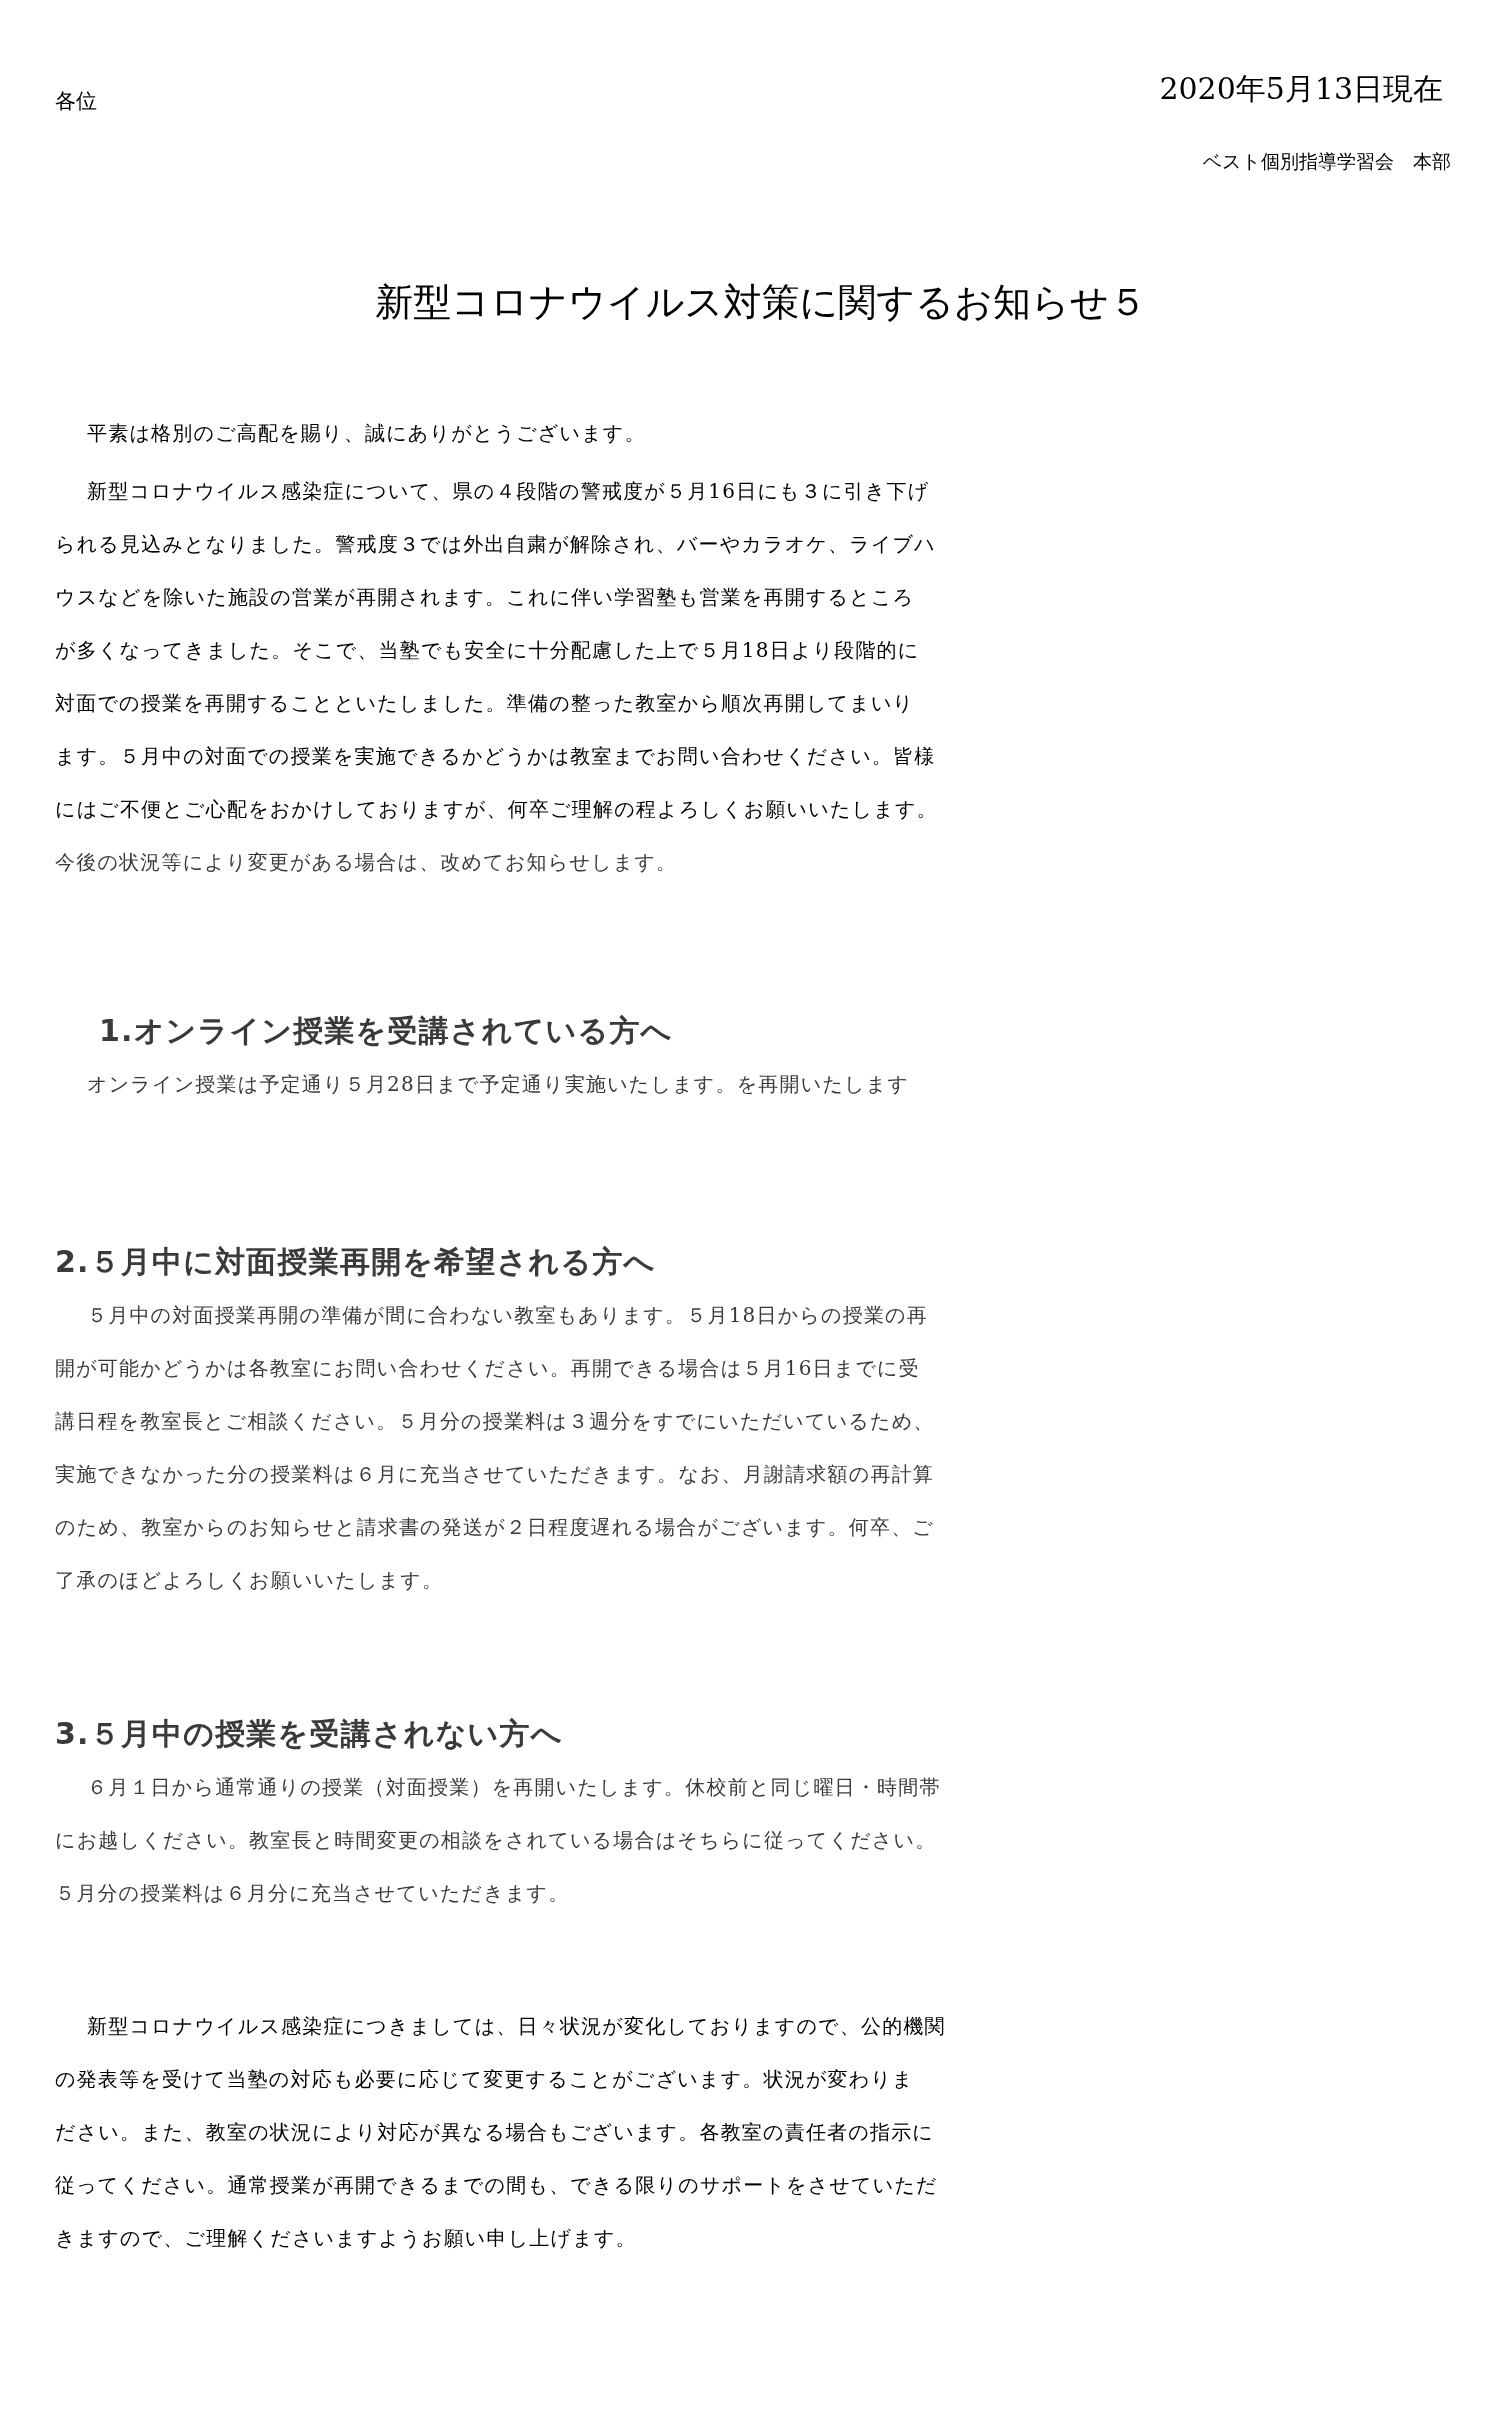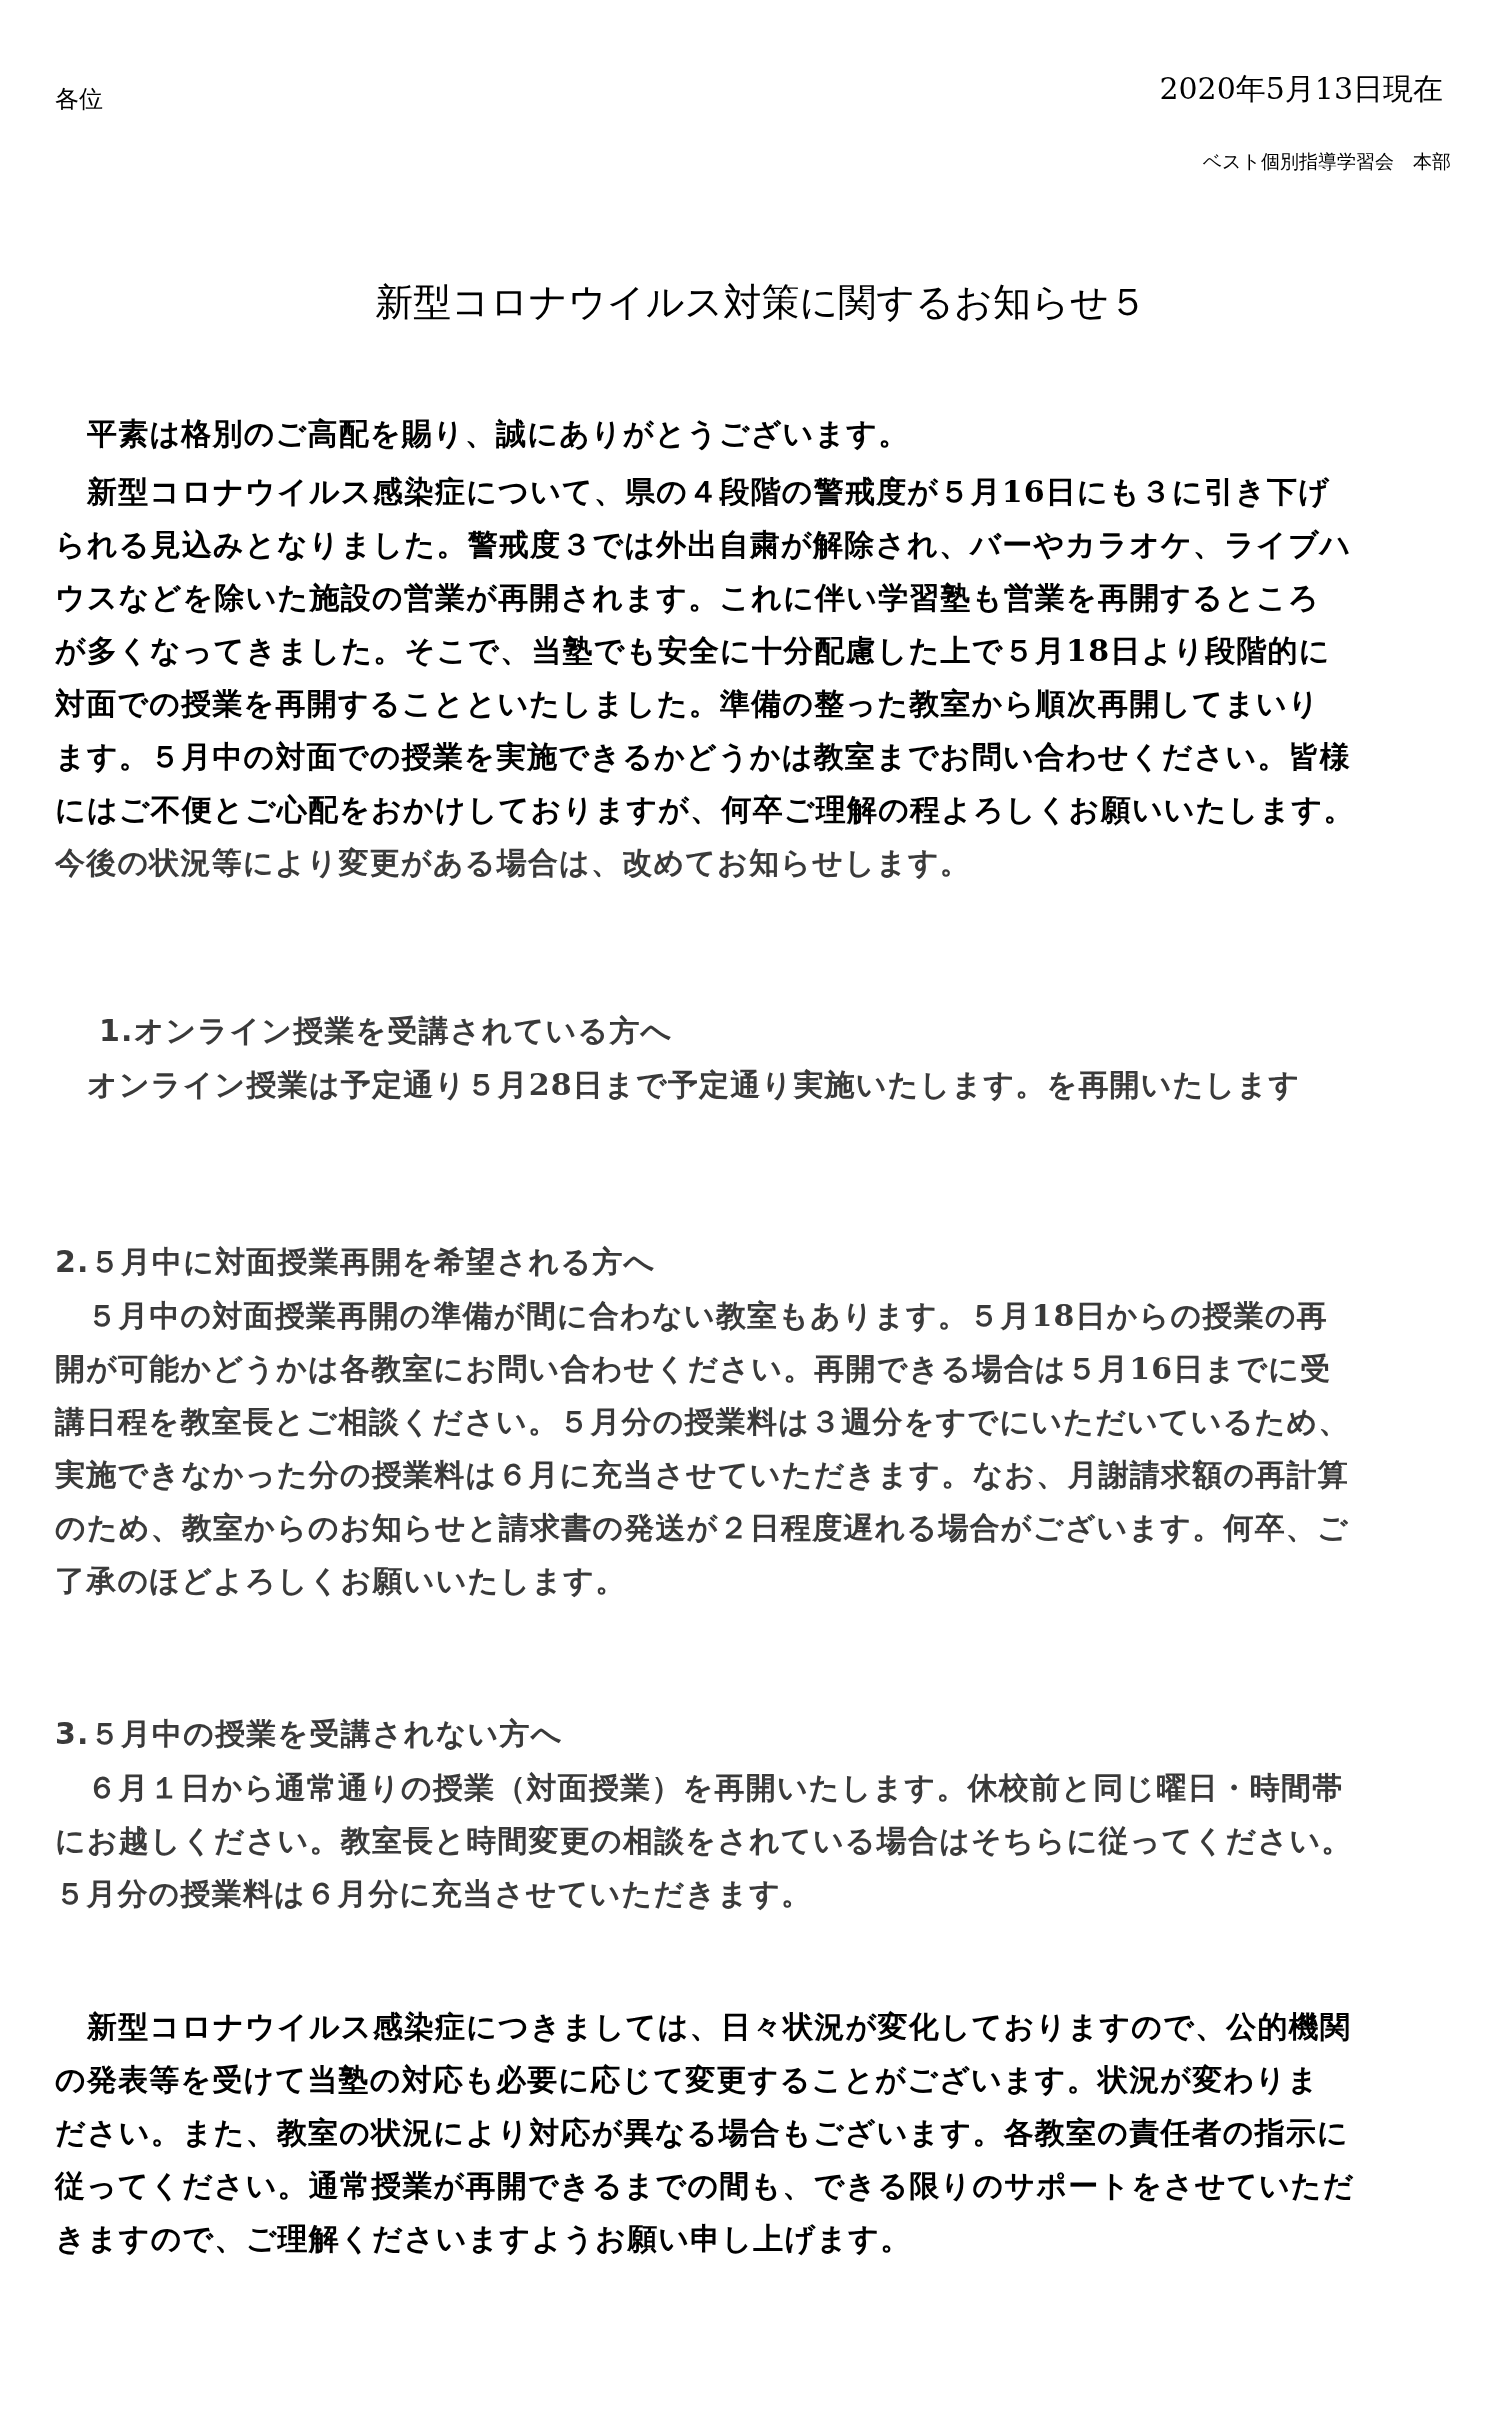--- a/index.html
+++ b/index.html
@@ -3,24 +3,24 @@
   <meta charset="utf-8">
   <style>
     html, body { margin: 0; padding: 0; background: #ffffff; }
     body {
       width: 1506px; height: 2426px; position: relative; overflow: hidden;
       font-family: "DejaVu Serif", "Liberation Serif", serif;
       color: #000;
     }
     .page { position: absolute; left: 55px; top: 0; width: 1396px; }
     .date { position: absolute; right: 8px; top: 20.5px; font-size: 30px; line-height: 40px; white-space: nowrap; margin-top: 48px; }
-    .addressee { position: absolute; left: 0; top: 81px; font-size: 24px; line-height: 40px; font-family: Liberation Mono, monospace; }
+    .addressee { position: absolute; left: 0; top: 81px; font-size: 21px; line-height: 40px; }
     .sender { position: absolute; right: 0; top: 141px; font-size: 19px; line-height: 40px; white-space: nowrap; }
     .title { position: absolute; left: 0; width: 1396px; top: 269px; text-align: center; font-size: 38px; line-height: 51px; }
-    .para { position: absolute; left: 0; width: 1396px; font-size: 30px; line-height: 53px; text-align: justify; text-align-last: left; letter-spacing: 1.2px; font-weight: bold; }
+    .para { position: absolute; left: 0; width: 1396px; font-size: 20px; line-height: 53px; text-align: justify; text-align-last: left; letter-spacing: 1.2px; }
     .para .line { display: block; white-space: nowrap; }
     .indent { padding-left: 32px; }
     .gray { color: #3a3a3a; }
     .heading { position: absolute; left: 0; font-size: 30px; line-height: 53px; font-weight: bold; color: #3a3a3a; letter-spacing: 1.2px; white-space: nowrap; font-family: "DejaVu Sans", "Liberation Sans", sans-serif; }
   </style>
 </head>
 <body>
 
 <div class="page">
 

